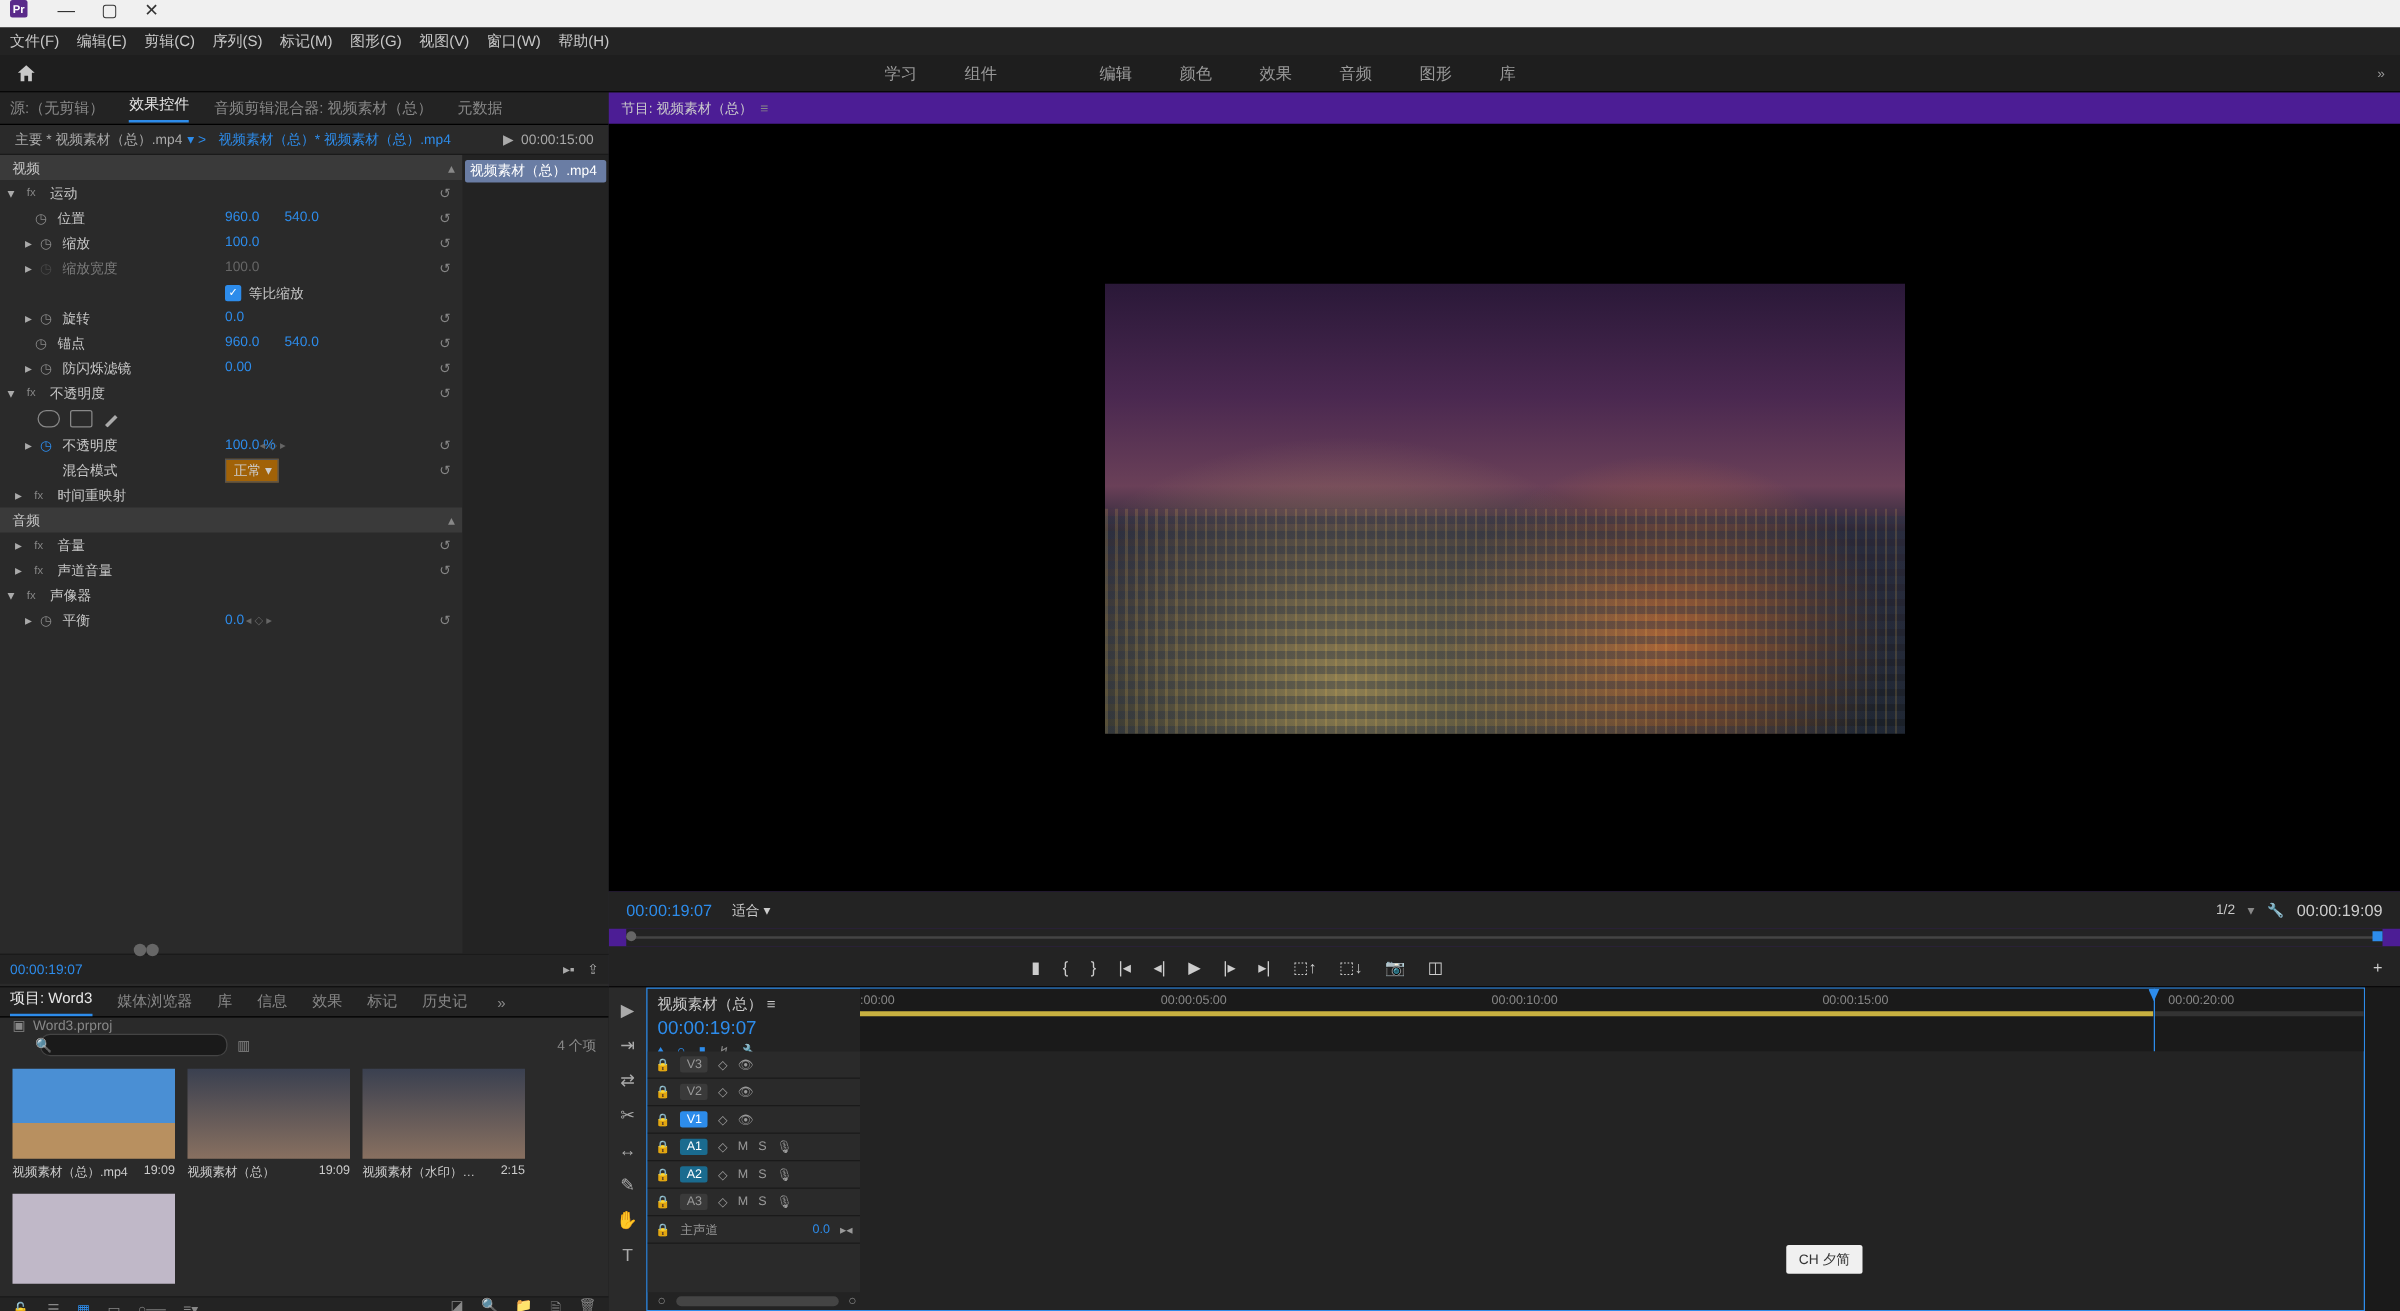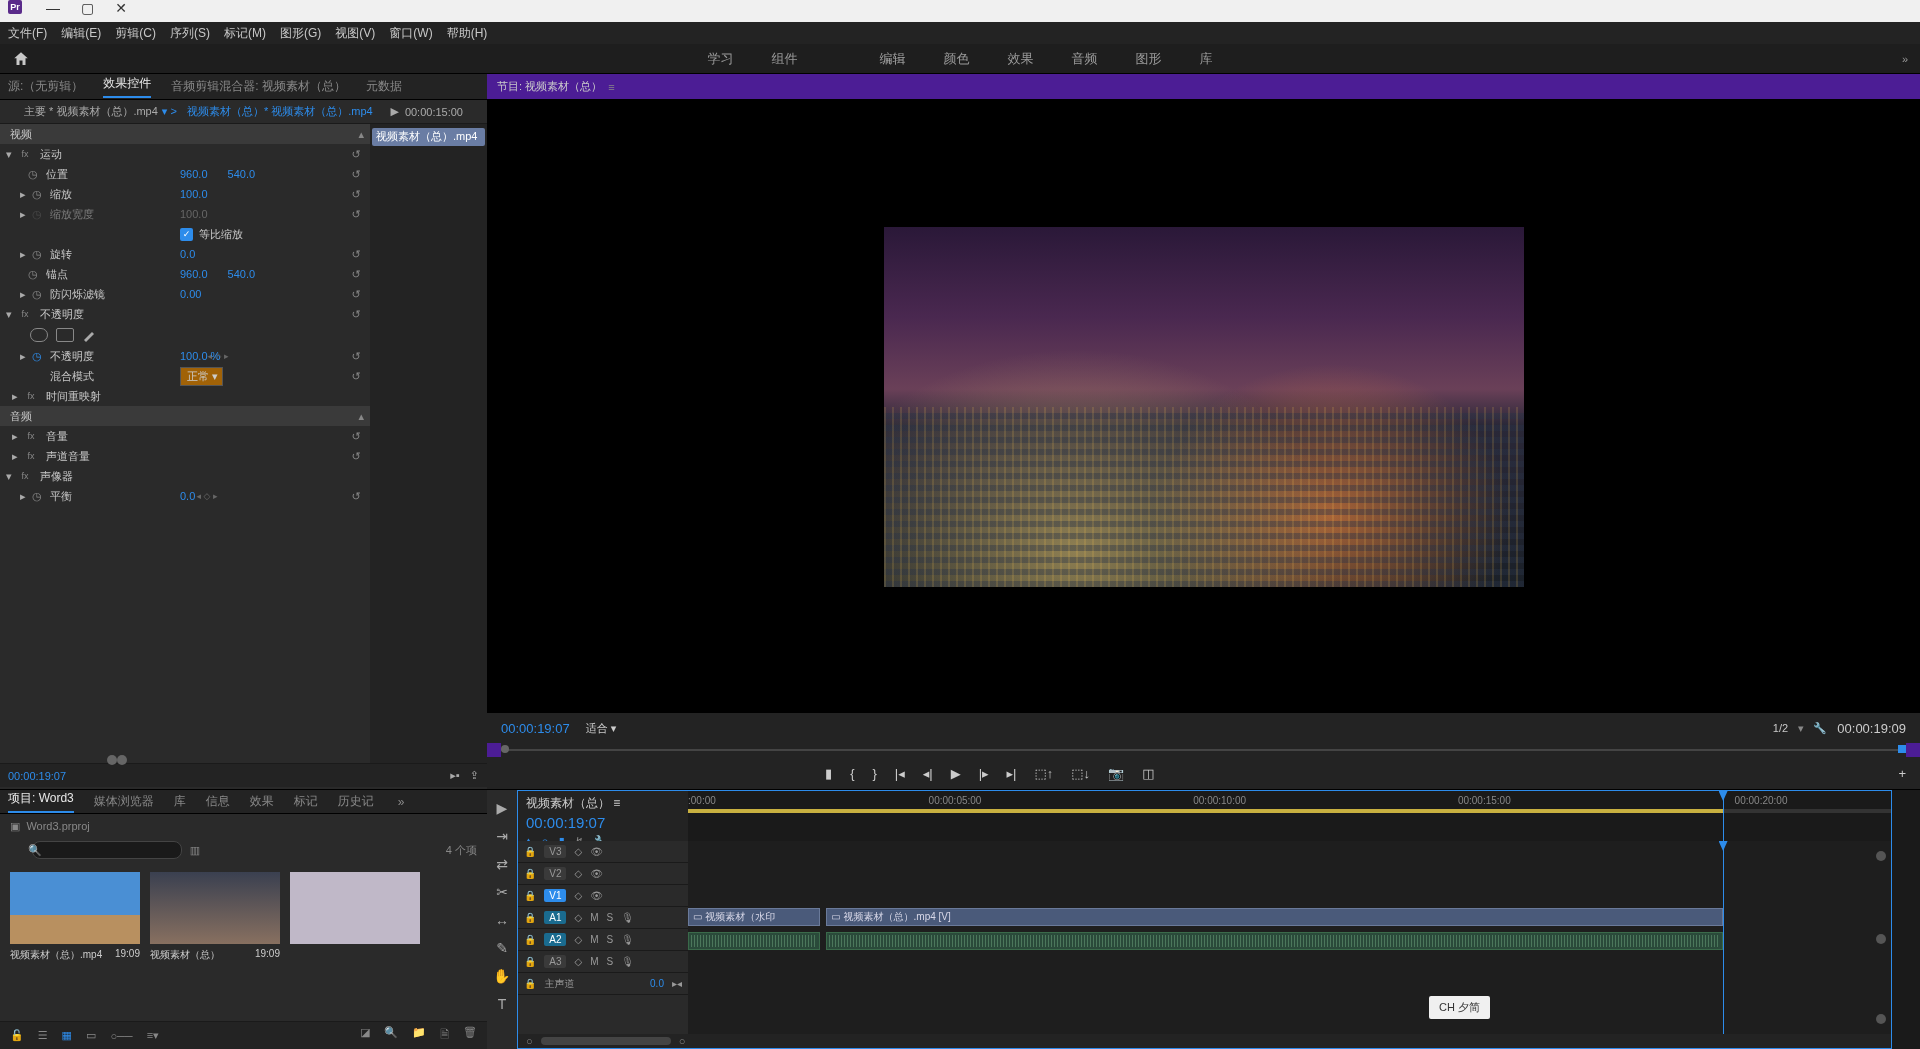--- a/index.html
+++ b/index.html
@@ -28,21 +28,21 @@
 .left-col { width: 487px; display: flex; flex-direction: column; }
 .right-col { flex: 1; display: flex; flex-direction: column; }
 
 
 .panel-tabs { height: 26px; display: flex; align-items: center; padding: 0 8px; gap: 20px; background: #232323; border-bottom: 1px solid #000; }
 .panel-tabs span { color: #888; cursor:pointer; font-size:12px; }
 .panel-tabs span.active { color: #e8e8e8; border-bottom: 2px solid #2d8ceb; padding-bottom: 4px; }
 
 
 .fx-panel { flex: 1; background: #2a2a2a; overflow:hidden; position:relative; }
-.fx-header { height: 24px; display: flex; align-items: center; padding: 0 24px; border-bottom: 1px solid #1a1a1a; font-size:11px; }
+.fx-header { height: 24px; display: flex; align-items: center; padding: 0 12px; border-bottom: 1px solid #1a1a1a; font-size:11px; }
 .fx-header .crumb1 { color: #aaa; }
 .fx-header .crumb2 { color: #2d8ceb; margin-left: 6px; }
 .fx-body { display:flex; height: calc(100% - 50px); }
 .fx-props { width: 370px; overflow-y:auto; }
 .fx-tl { flex:1; background:#232323; position:relative; }
 .fx-clip { position:absolute; top:4px; left:2px; right:2px; height:18px; background:#6a7da4; color:#fff; font-size:11px; padding:1px 4px; border-radius:2px; }
 .fx-row { height: 20px; display: flex; align-items: center; padding: 0 6px; }
 .fx-row.section { background: #3a3a3a; }
 .fx-row .caret { width: 12px; color:#aaa; cursor:pointer; }
 .fx-row .fx-badge { width:14px; height:12px; font-size:9px; display:inline-flex; align-items:center; justify-content:center; margin-right:4px; color:#888; }
@@ -398,20 +398,27 @@
             </div>
         </div>
         <div class="bin-item">
           <div class="bin-thumb city"></div>
           <div class="bin-label">
               <span>视频素材（总）</span>
               <span>19:09</span>
             </div>
         </div>
         <div class="bin-item">
+          <div class="bin-thumb city"></div>
+          <div class="bin-label">
+              <span>视频素材（水印）…</span>
+              <span>2:15</span>
+            </div>
+        </div>
+        <div class="bin-item">
           <div class="bin-thumb blank"></div>
         </div>
       </div>
       <div class="proj-footer">
         <span style="color:#4a8a4a;">🔓</span>
         <span>☰</span>
         <span style="color:#2d8ceb;">▦</span>
         <span>▭</span>
         <span>○──</span>
         <span>≡▾</span>
@@ -548,38 +555,20 @@
                 <span class="solo">S</span>
                 <span>🎙</span>
               </div>
             <div class="tl-track-row">
                 <span class="lock">🔒</span>
                 <span>主声道</span>
                 <span style="margin-left:auto;color:#2d8ceb;">0.0</span>
                 <span>▸◂</span>
               </div>
           </div>
-          <div class="tl-track-area">
-            <div class="tl-clips">
-              <div class="clip v1a">▭ <span>视频素材（水印</span></div>
-              <div class="clip v1b">▭ <span>视频素材（总）.mp4 [V]</span></div>
-              <div class="clip a1">
-                  <div class="audio-wave"></div>
-                </div>
-              <div class="clip a1b">
-                  <div class="audio-wave"></div>
-                </div>
-            </div>
-            <div class="tl-playhead" style="left:86%;"></div>
-            <div style="position:absolute;right:8px;top:10px;bottom:10px;width:4px;">
-              <div style="position:absolute;top:0;width:10px;height:10px;left:-3px;background:#555;border-radius:50%;"></div>
-              <div style="position:absolute;top:48%;width:10px;height:10px;left:-3px;background:#555;border-radius:50%;"></div>
-              <div style="position:absolute;bottom:0;width:10px;height:10px;left:-3px;background:#555;border-radius:50%;"></div>
-            </div>
-          </div>
         </div>
         <div class="tl-scroll">
           <span style="color:#888;">○</span>
             <div class="bar"></div>
             <span style="color:#888;">○</span>
         </div>
         <div class="ime-badge">CH 夕简</div>
       </div>
       <div style="width:28px;background:#1a1a1a;"></div>
     </div>

